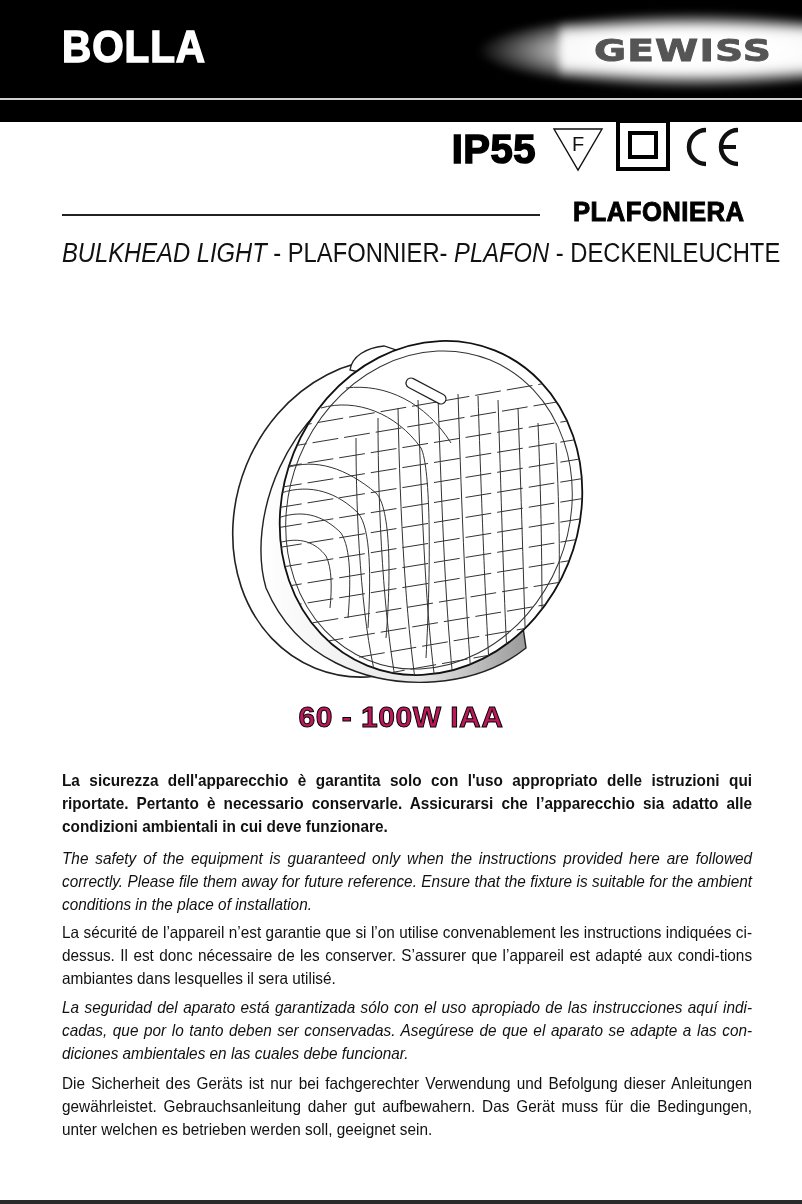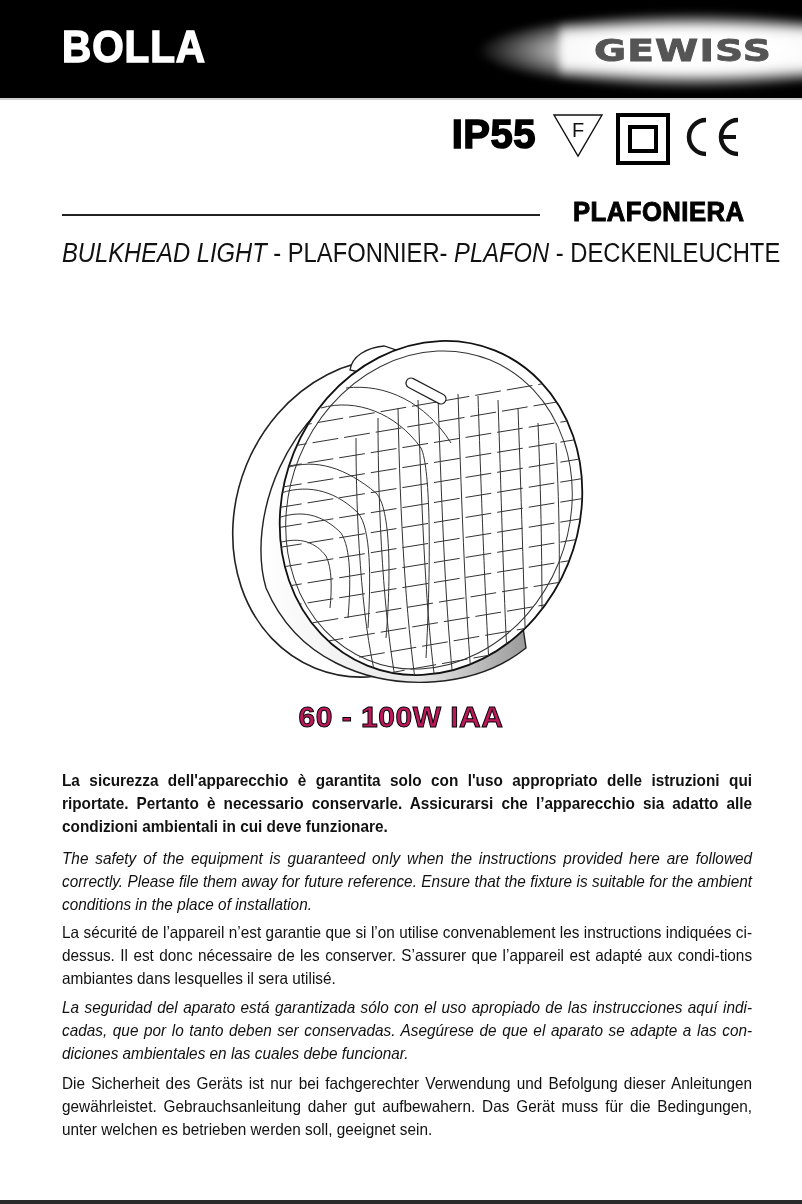--- a/index.html
+++ b/index.html
@@ -1,20 +1,20 @@
 <!DOCTYPE html>
 <html><head>
   <meta charset="utf-8">
   <style>
     * { margin: 0; padding: 0; box-sizing: border-box; }
     html, body { width: 802px; height: 1204px; background: #ffffff; overflow: hidden; }
     body { position: relative; font-family: "Liberation Sans", sans-serif; color: #111; }
 
     .header {
-      position: absolute; left: 0; top: 0; width: 802px; height: 98px;
+      position: absolute; left: 0; top: 0; width: 802px; height: 122px;
       background: #000;
       overflow: hidden;
     }
     .header-glow {
       position: absolute; left: 470px; top: 8px; width: 360px; height: 82px;
       background: radial-gradient(ellipse 60% 48% at 62% 52%, #ffffff 0%, #f4f4f4 45%, #bdbdbd 62%, rgba(0,0,0,0) 100%);
       filter: blur(3px);
     }
     .header-glow2 {
       position: absolute; left: 560px; top: 22px; width: 260px; height: 56px;
@@ -35,21 +35,21 @@
     .brand-logo {
       position: absolute; left: 594px; top: 30px;
       font-family: "DejaVu Sans", sans-serif; font-weight: 700;
       font-size: 34px; color: #555; letter-spacing: 1px;
       transform: scaleX(1.15) scaleY(0.9); transform-origin: left center;
       -webkit-text-stroke: 1px #555;
     }
 
     .cert-row {
       position: absolute; top: 112px; right: 56px; height: 60px;
-      display: flex; align-items: flex-start; gap: 8px;
+      display: flex; align-items: flex-end; gap: 8px;
     }
     .ip-rating {
       font-family: "Liberation Sans", sans-serif; font-weight: 700;
       font-size: 40px; color: #000; -webkit-text-stroke: 1.5px #000;
       margin-right: 8px; letter-spacing: 0.5px;
     }
     .icon-svg { display: block; }
 
     .section-line {
       position: absolute; left: 62px; top: 214px; width: 478px; height: 1.5px; background: #222;

